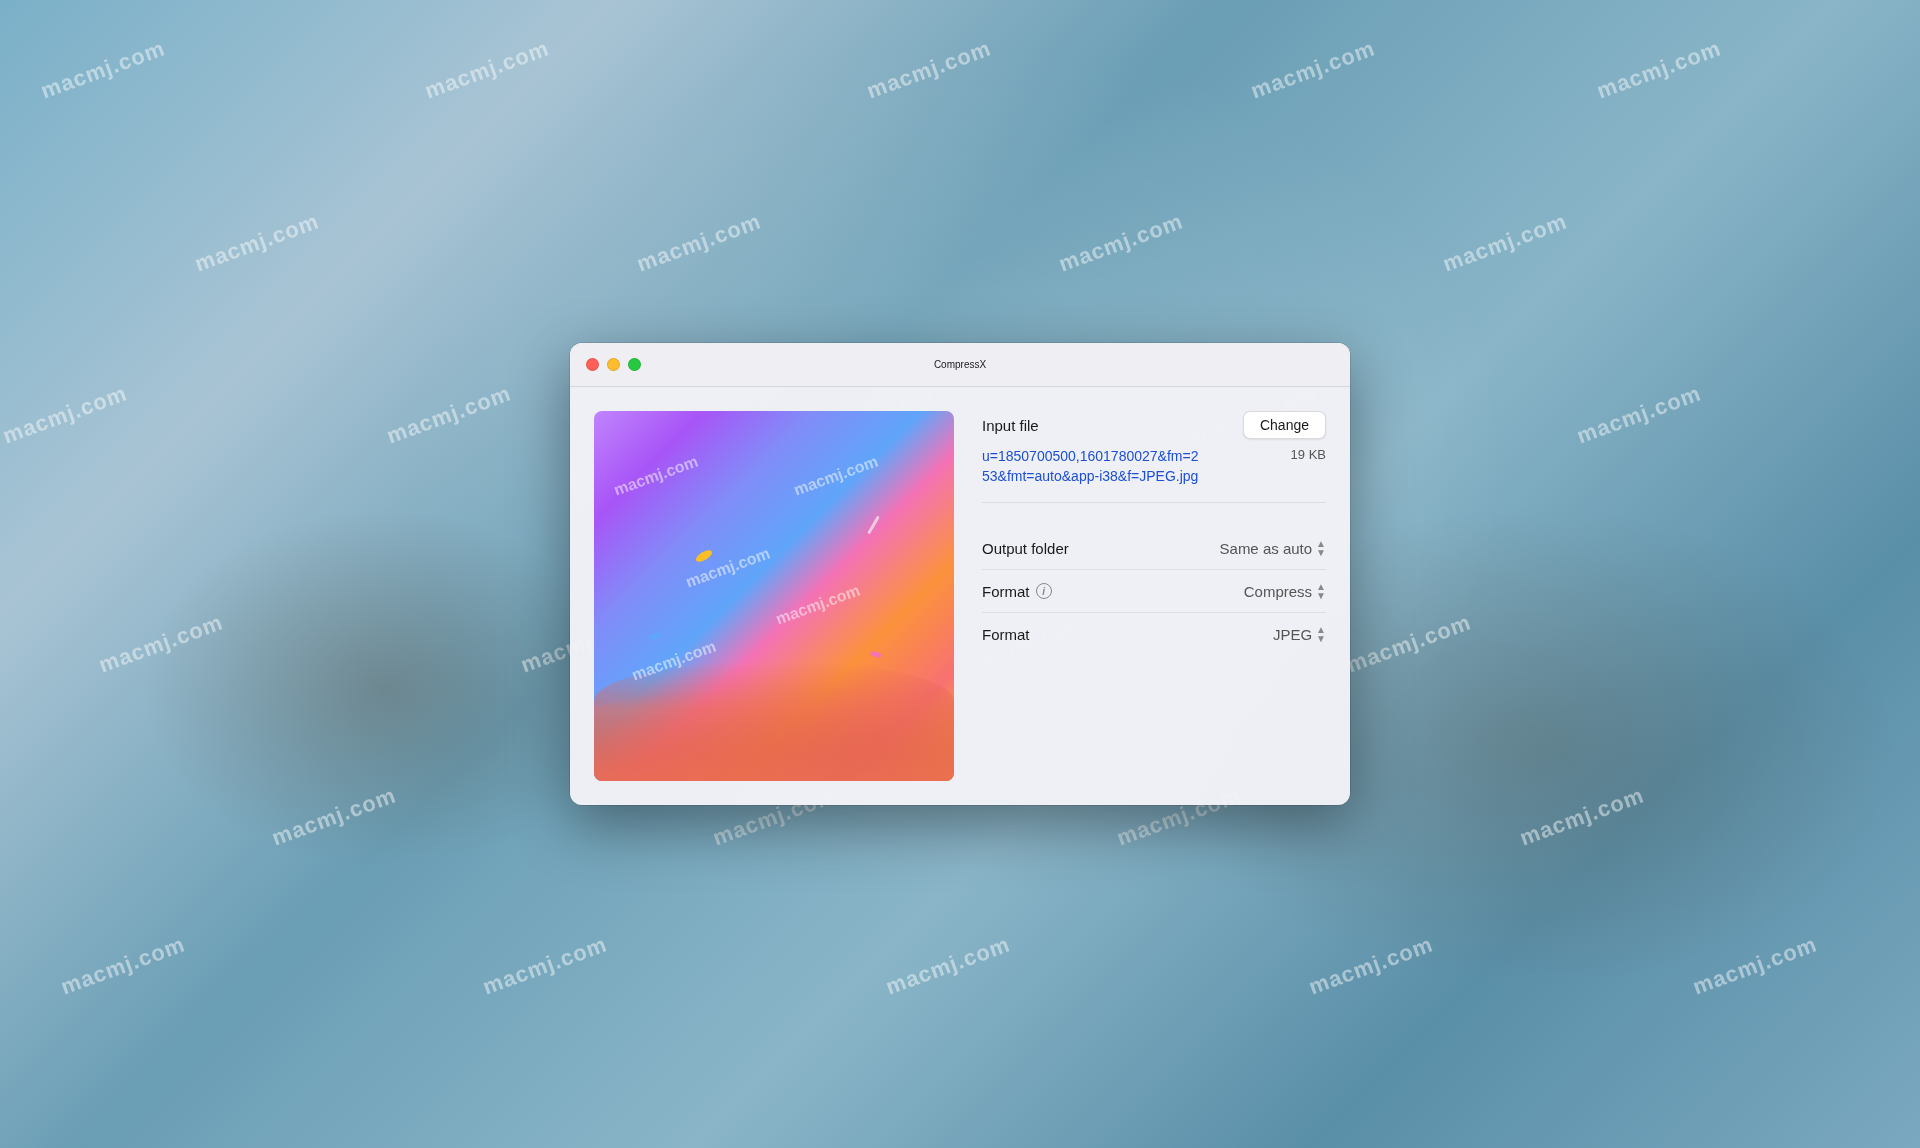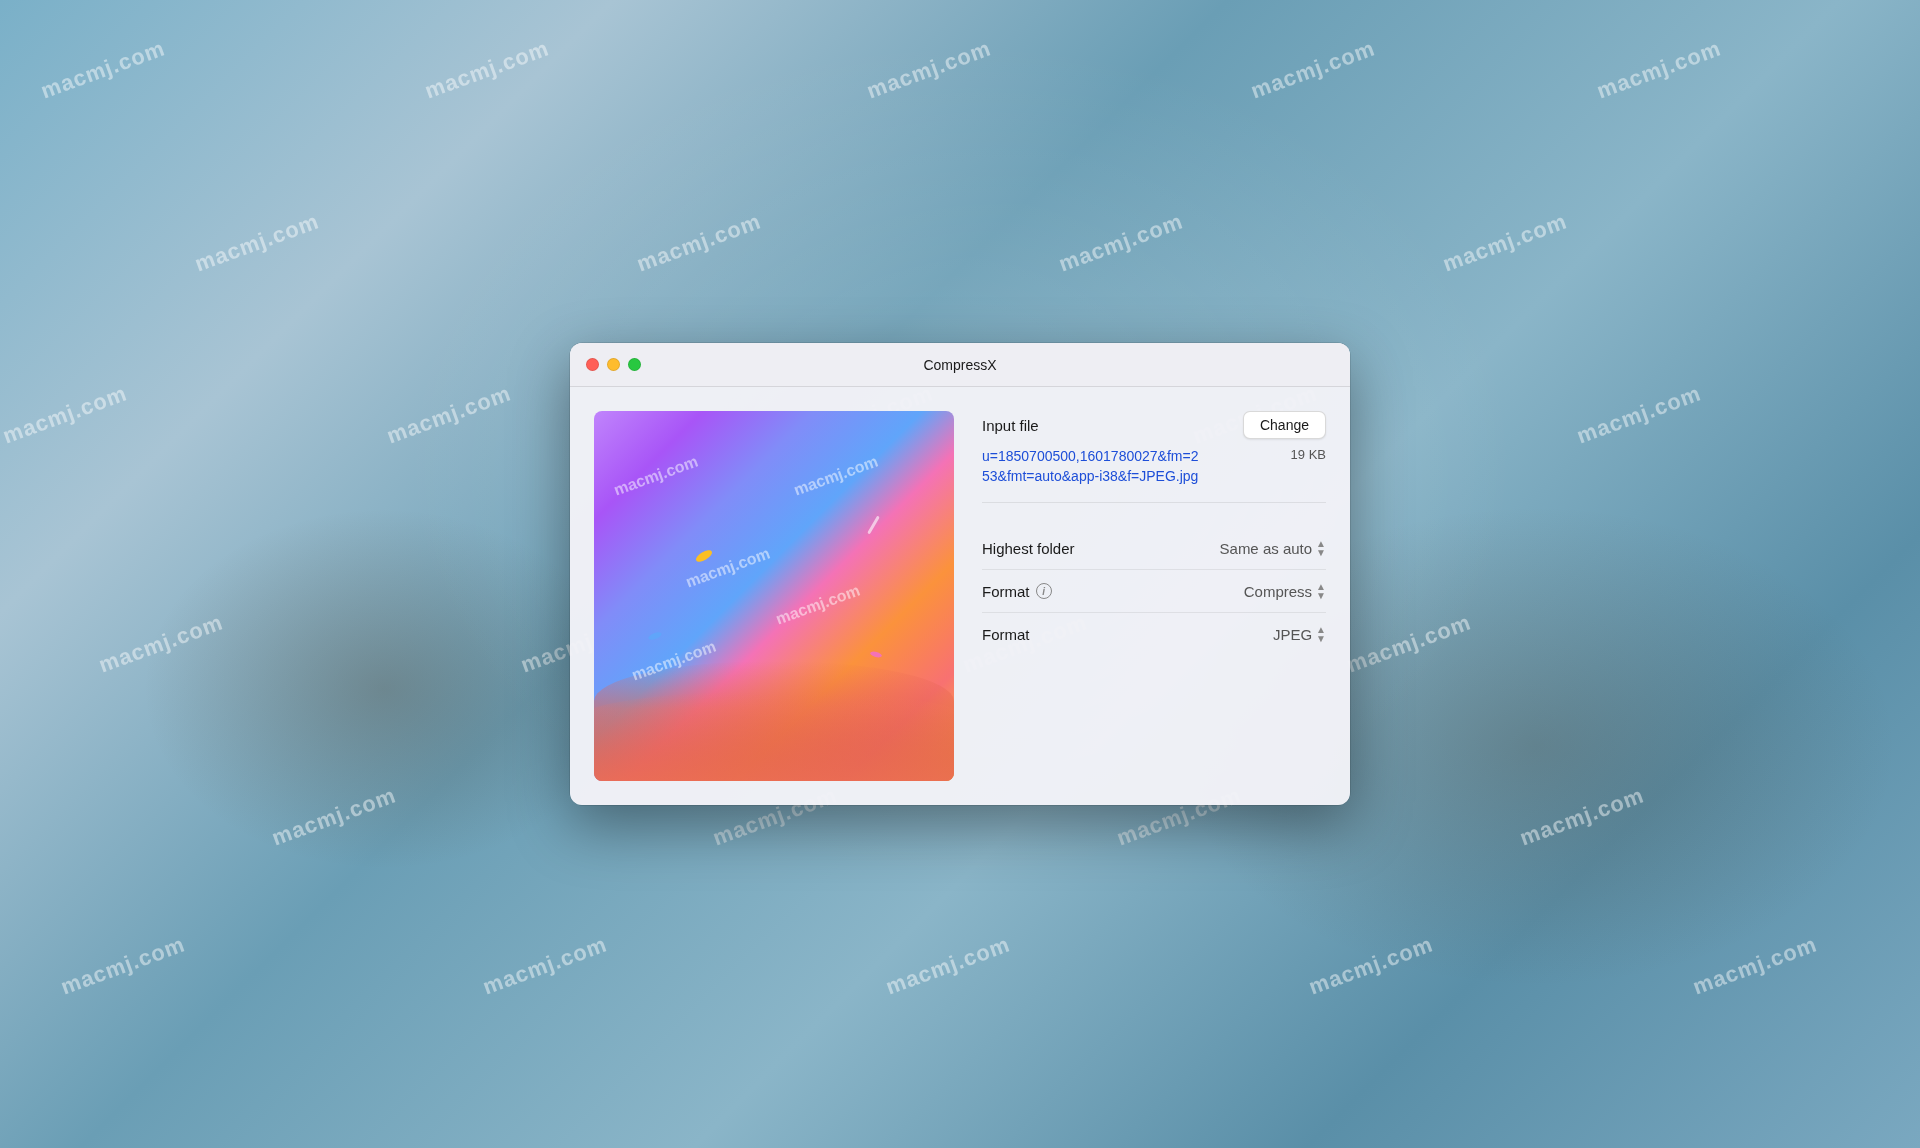--- a/index.html
+++ b/index.html
@@ -83,21 +83,21 @@
       height: 13px;
       border-radius: 50%;
       cursor: pointer;
     }
 
     .traffic-light.close { background: #ff5f57; border: 0.5px solid rgba(0,0,0,0.1); }
     .traffic-light.minimize { background: #febc2e; border: 0.5px solid rgba(0,0,0,0.1); }
     .traffic-light.maximize { background: #28c840; border: 0.5px solid rgba(0,0,0,0.1); }
 
     .window-title {
-      font-size: 14px;
+      font-size: 10px;
       font-weight: 500;
       color: #1a1a1a;
     }
 
     .window-content {
       display: flex;
       padding: 24px;
       gap: 28px;
     }
 
@@ -431,21 +431,21 @@
         <span class="input-file-label">Input file</span>
         <button class="change-button">Change</button>
       </div>
 
       <div class="file-info-row">
         <span class="file-name">u=1850700500,1601780027&amp;fm=253&amp;fmt=auto&amp;app-i38&amp;f=JPEG.jpg</span>
         <span class="file-size">19 KB</span>
       </div>
 
       <div class="setting-row">
-        <span class="setting-label">Highest folder</span>
+        <span class="setting-label">Output folder</span>
         <div class="setting-value">
           <span>Same as auto</span>
           <div class="updown-arrows">
             <span>▲</span>
             <span>▼</span>
           </div>
         </div>
       </div>
 
       <div class="setting-row">

